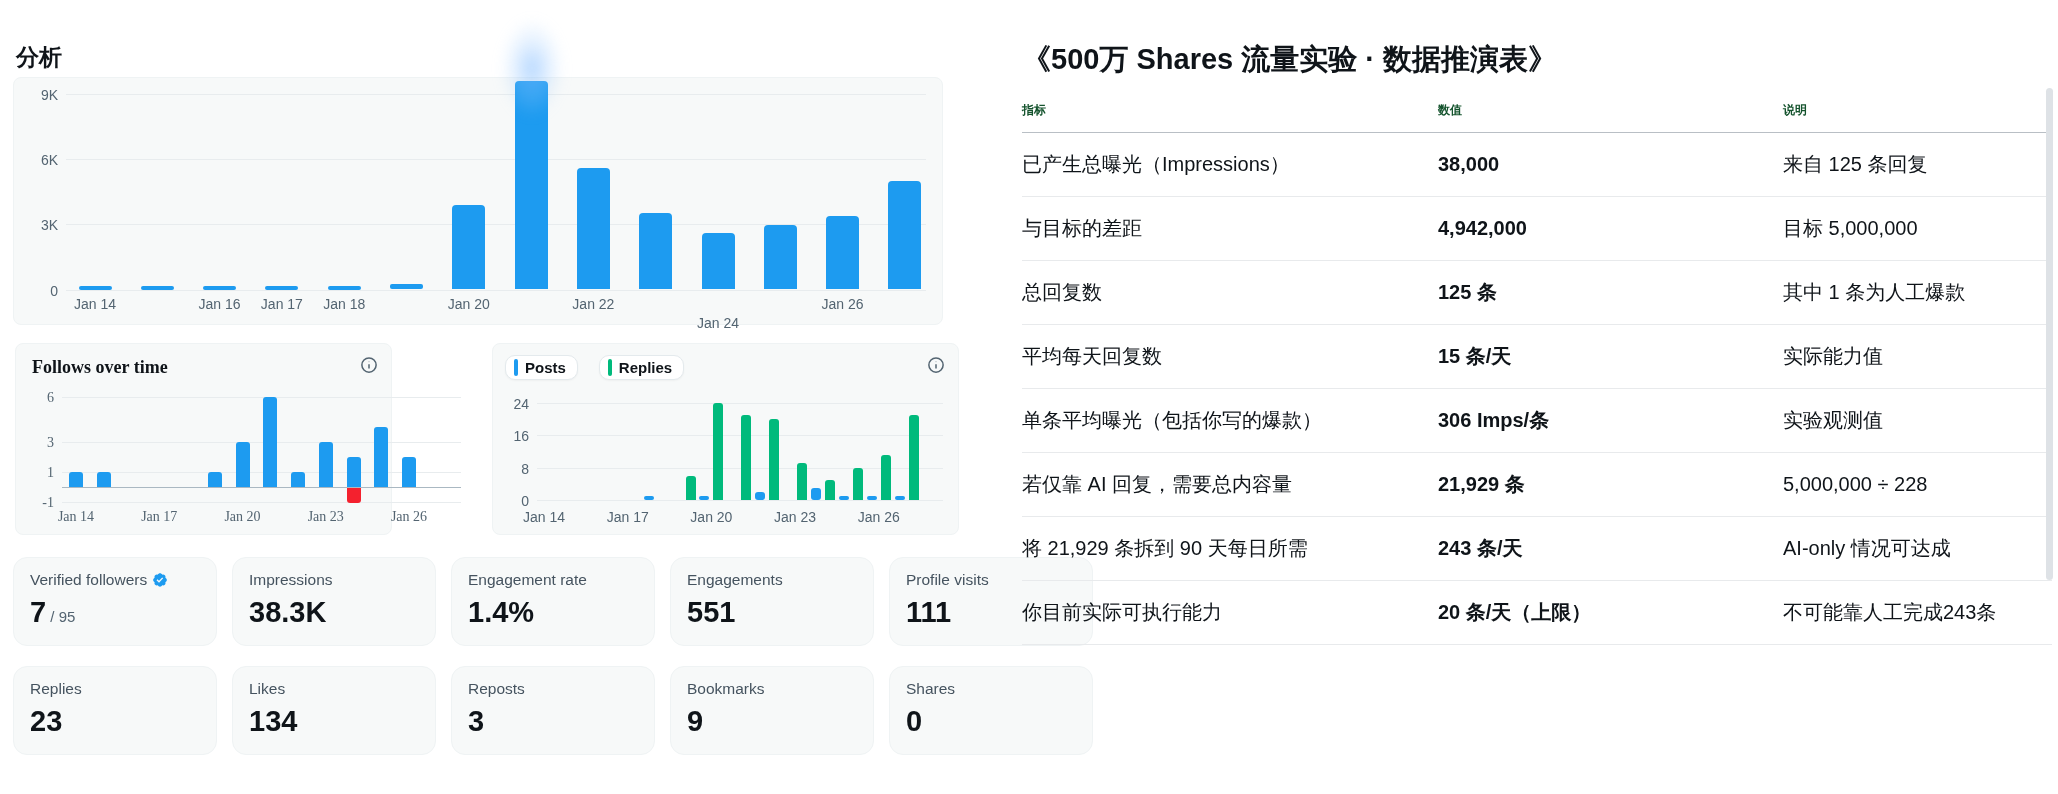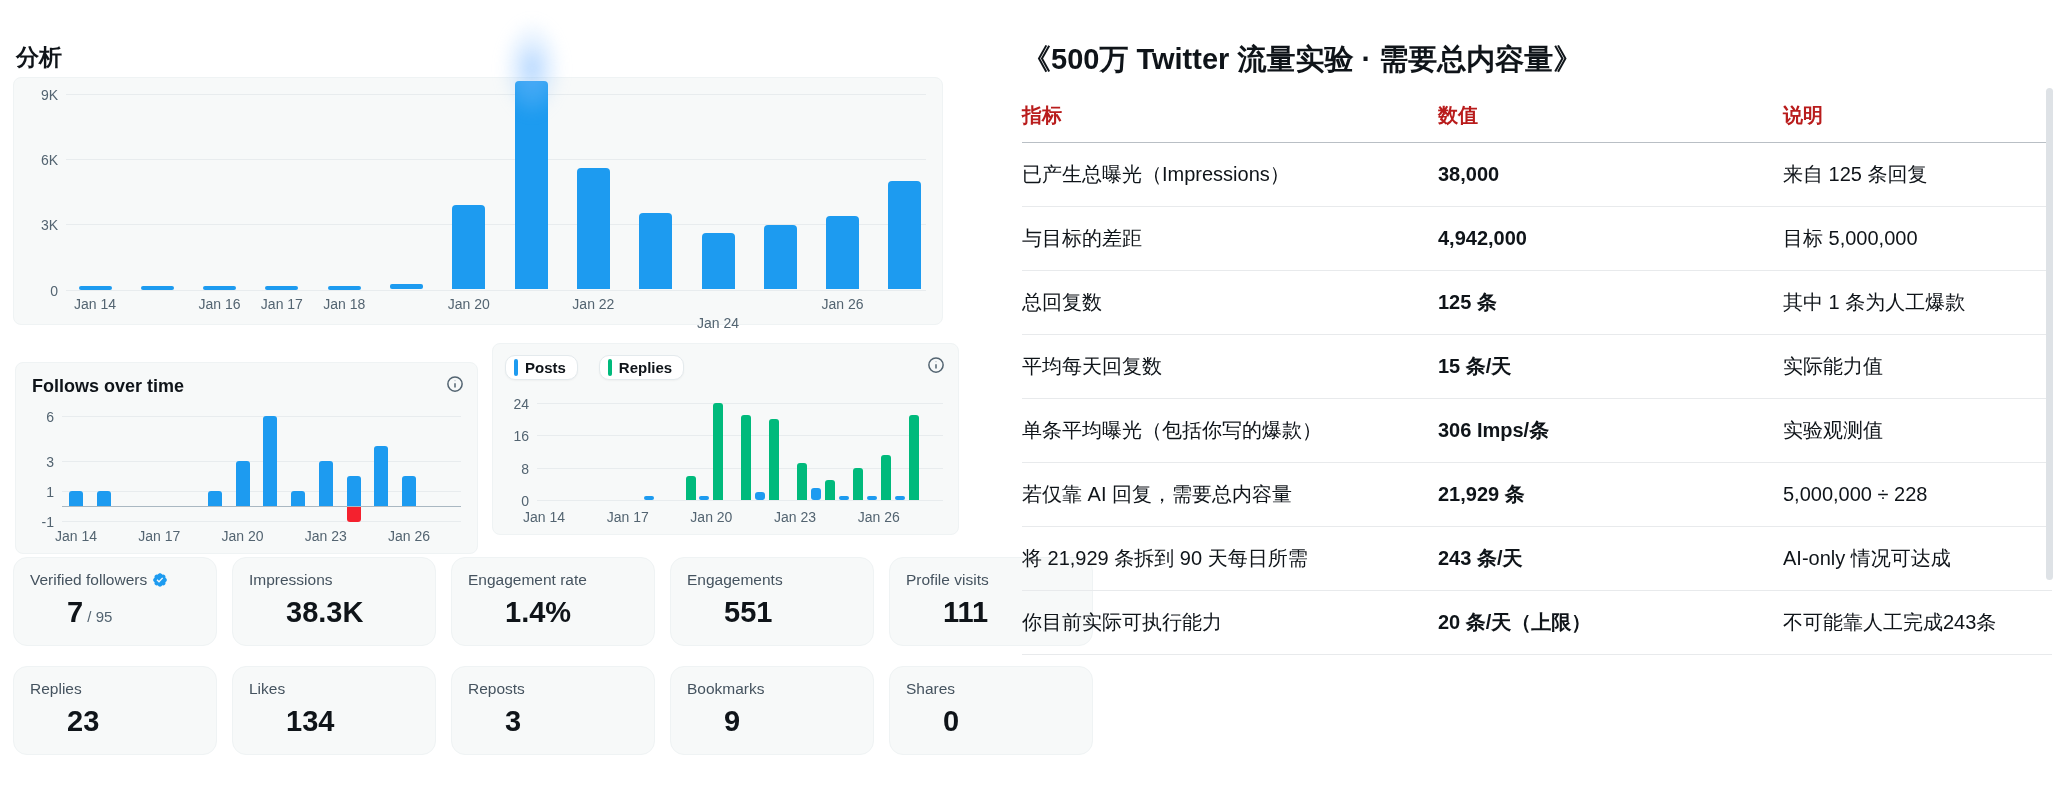--- a/index.html
+++ b/index.html
@@ -6,21 +6,21 @@
   html, body { width: 2058px; height: 794px; background: #ffffff; overflow: hidden; }
   body { font-family: "Liberation Sans", "DejaVu Sans", sans-serif; color: #0f1419; position: relative; }
 
   .page { position: relative; width: 2058px; height: 794px; }
 
   
   .analytics-title { position: absolute; left: 16px; top: 42px; font-size: 23px; font-weight: bold; color: #0f1419; }
 
   .panel { position: absolute; background: #f7f9f9; border: 1px solid #eff3f4; border-radius: 8px; }
   .panel-main  { left: 13px;  top: 77px;  width: 930px; height: 248px; }
-  .panel-follows  { left: 15px;  top: 362px; width: 463px; height: 192px; }
+  .panel-follows  { left: 15px;  top: 343px; width: 377px; height: 192px; font-family: Liberation Serif, serif; }
   .panel-activity { left: 492px; top: 343px; width: 467px; height: 192px; }
 
   .glow { position: absolute; left: 500px; top: 18px; width: 64px; height: 100px; pointer-events: none;
           background: radial-gradient(closest-side, rgba(125,185,255,.55), rgba(160,205,255,.22) 60%, rgba(255,255,255,0));
           filter: blur(6px); z-index: 3; }
 
   .plot { position: absolute; inset: 0; }
   .gridline { position: absolute; height: 1px; background: #e8ecee; }
   .gridline.zero-axis { background: #aab8c2; }
   .ytick { position: absolute; font-size: 14px; color: #536471; text-align: right; width: 40px; transform: translateY(-50%); }
@@ -35,29 +35,29 @@
   .legend-pill { display: flex; align-items: center; gap: 7px; background: #ffffff; border: 1px solid #e4eaed;
                  border-radius: 10px; padding: 3px 11px 3px 8px; box-shadow: 0 1px 2px rgba(0,0,0,.04); cursor: pointer; }
   .legend-tick { width: 4px; height: 17px; border-radius: 2px; }
   .legend-label { font-size: 15px; font-weight: bold; color: #0f1419; }
 
   .cards-row { position: absolute; left: 13px; display: flex; gap: 15px; }
   .cards-row.r1 { top: 557px; }
   .cards-row.r2 { top: 666px; }
   .stat-card { width: 204px; height: 89px; background: #f7f9f9; border: 1px solid #eff3f4; border-radius: 14px; padding: 13px 16px; }
   .stat-label { font-size: 15.5px; color: #45535f; display: flex; align-items: center; gap: 5px; white-space: nowrap; }
-  .stat-value { margin-top: 7px; font-size: 29px; font-weight: bold; color: #0f1419; margin-left: 37px; }
+  .stat-value { margin-top: 7px; font-size: 29px; font-weight: bold; color: #0f1419; }
   .stat-sub { font-size: 15px; font-weight: normal; color: #536471; }
   .badge svg { width: 16px; height: 16px; display: block; }
 
   
   .report { position: absolute; left: 1022px; top: 42px; width: 1030px; }
   .report-title { font-size: 29px; font-weight: bold; line-height: 34px; color: #0f1419; margin-bottom: 18px; white-space: nowrap; }
   table.report-table { border-collapse: collapse; width: 1030px; table-layout: fixed; }
-  .report-table th { text-align: left; font-size: 20px; font-weight: bold; color: #b91c1c;
+  .report-table th { text-align: left; font-size: 12px; font-weight: bold; color: #14532d;
                      padding: 8px 0 13px 0; border-bottom: 1px solid #b9bfc5; }
   .report-table col.c1 { width: 416px; } .report-table col.c2 { width: 345px; } .report-table col.c3 { width: 269px; }
   .report-table td { font-size: 20px; color: #0f1419; height: 64px; padding: 0; border-bottom: 1px solid #e8eaec;
                      vertical-align: middle; white-space: nowrap; overflow: hidden; }
   .report-table td.val.bold { font-weight: bold; }
 
   .scrollbar-thumb { position: absolute; left: 2046px; top: 88px; width: 7px; height: 492px; background: #dee2e6; border-radius: 4px; cursor: pointer; }
 </style>
 </head>
 <body>
@@ -258,21 +258,21 @@
         <div class="stat-card">
           <div class="stat-label">
             <span>Shares</span>
           </div>
           <div class="stat-value">0</div>
         </div>
       </div>
   </section>
 
   <section class="report">
-    <h2 class="report-title">《500万 Twitter 流量实验 · 需要总内容量》</h2>
+    <h2 class="report-title">《500万 Shares 流量实验 · 数据推演表》</h2>
     <table class="report-table">
       <colgroup>
           <col class="c1">
           <col class="c2">
           <col class="c3">
         </colgroup>
       <thead>
         <tr>
           <th>指标</th>
           <th>数值</th>

